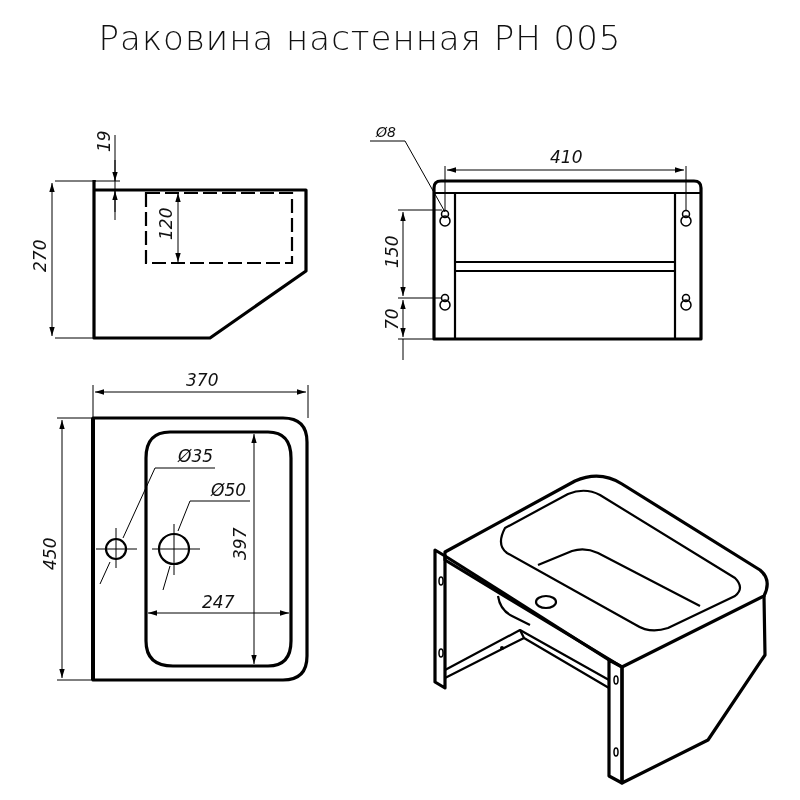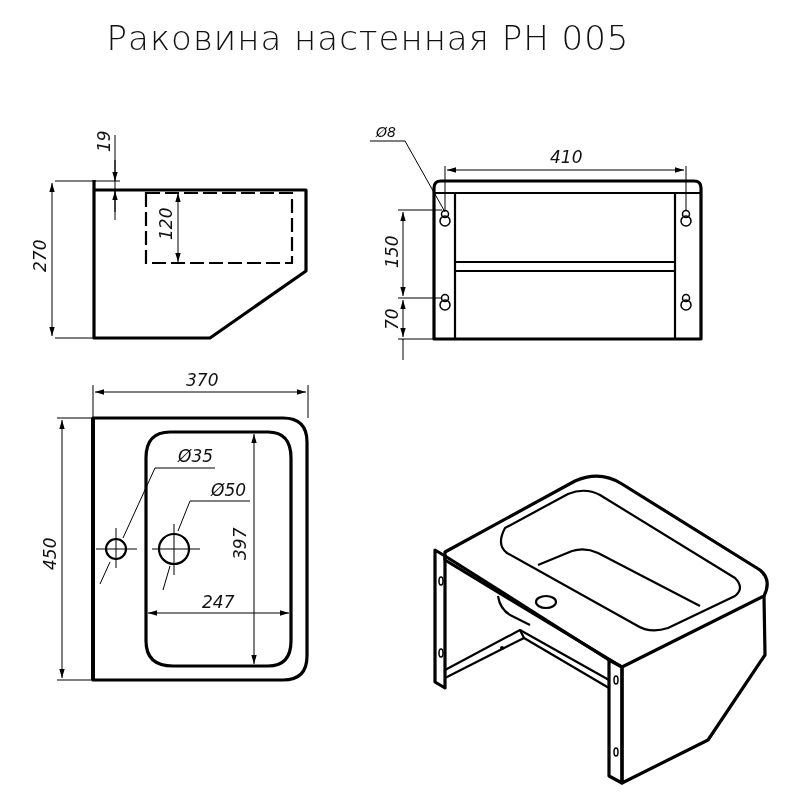--- a/index.html
+++ b/index.html
@@ -1,18 +1,18 @@
 <!DOCTYPE html>
 <html><head>
   <meta charset="utf-8">
   <style>
     html, body { margin: 0; padding: 0; background: #ffffff; }
     body { width: 800px; height: 800px; overflow: hidden; position: relative; }
     .title {
-      position: absolute; left: 8px; top: 18px; width: 720px; text-align: center;
+      position: absolute; left: 0; top: 18px; width: 720px; text-align: center;
       font-family: "DejaVu Sans", sans-serif; font-size: 34px; font-weight: 300;
       letter-spacing: 1px; color: #111;
     }
     svg { position: absolute; left: 0; top: 0; }
     .thick { stroke: #000; stroke-width: 3.2; fill: none; stroke-linejoin: round; }
     .med { stroke: #000; stroke-width: 2.2; fill: none; stroke-linejoin: round; }
     .thin { stroke: #000; stroke-width: 1; fill: none; }
     .dash { stroke: #000; stroke-width: 2.2; fill: none; stroke-dasharray: 14 5; }
     .dimtxt { font-family: "DejaVu Sans", sans-serif; font-size: 17px; font-style: italic; fill: #111; }
     .arrow { fill: #000; }

